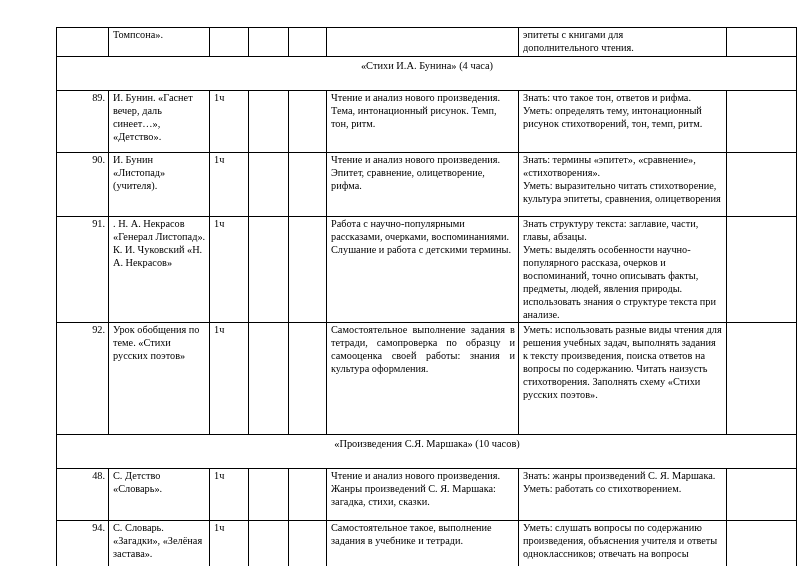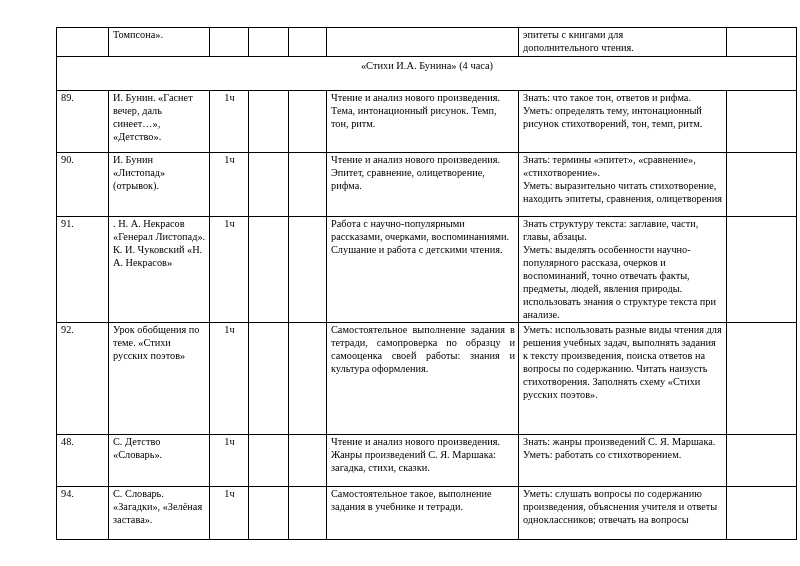--- a/index.html
+++ b/index.html
@@ -42,24 +42,24 @@
   col.c-num      { width: 52px; }
   col.c-title    { width: 101px; }
   col.c-hours    { width: 39px; }
   col.c-e1       { width: 40px; }
   col.c-e2       { width: 38px; }
   col.c-desc     { width: 192px; }
   col.c-know     { width: 208px; }
   col.c-last     { width: 70px; }
 
   td.num {
+    text-align: right;
     padding-right: 6px;
   }
   td.hours {
-    text-align: center;
   }
   td.desc { }
   td.desc-just {
     text-align: justify;
     font-size: 8.6px;
     line-height: 1.31;
   }
   td.know { }
   td.blank { }
 
@@ -122,66 +122,69 @@
         </td>
         <td class="know">
           <p class="l">Знать: что такое тон, ответов и рифма.</p>
           <p class="l">Уметь:  определять тему, интонационный рисунок стихотворений, тон, темп, ритм.</p>
         </td>
         <td class="blank"></td>
       </tr>
 
       <tr style="height: 64px;">
         <td class="num">90.</td>
-        <td>И. Бунин «Листопад» (отрывок).</td>
+        <td>И. Бунин «Листопад» (учителя).</td>
         <td class="hours">1ч</td>
         <td class="blank"></td>
         <td class="blank"></td>
         <td class="desc">
           <p class="l">Чтение и анализ нового произведения. Эпитет, сравнение, олицетворение, рифма.</p>
         </td>
         <td class="know">
-          <p class="l">Знать:  термины «эпитет», «сравнение», «стихотворение».</p>
-          <p class="l">Уметь: выразительно читать стихотворение, находить эпитеты, сравнения, олицетворения</p>
+          <p class="l">Знать:  термины «эпитет», «сравнение», «стихотворения».</p>
+          <p class="l">Уметь: выразительно читать стихотворение, культура эпитеты, сравнения, олицетворения</p>
         </td>
         <td class="blank"></td>
       </tr>
 
       <tr style="height: 97px;">
         <td class="num">91.</td>
         <td>. Н. А. Некрасов «Генерал Листопад». К. И. Чуковский «Н. А. Некрасов»</td>
         <td class="hours">1ч</td>
         <td class="blank"></td>
         <td class="blank"></td>
         <td class="desc">
           <p class="l">Работа с научно-популярными рассказами, очерками, воспоминаниями.</p>
-          <p class="l"> Слушание и работа с детскими чтения.</p>
+          <p class="l"> Слушание и работа с детскими термины.</p>
         </td>
         <td class="know">
           <p class="l">Знать структуру текста: заглавие, части, главы, абзацы.</p>
-          <p class="l">Уметь: выделять особенности научно-популярного рассказа, очерков и воспоминаний,  точно отвечать факты, предметы, людей, явления природы. использовать знания о структуре текста при анализе.</p>
+          <p class="l">Уметь: выделять особенности научно-популярного рассказа, очерков и воспоминаний,  точно описывать факты, предметы, людей, явления природы. использовать знания о структуре текста при анализе.</p>
         </td>
         <td class="blank"></td>
       </tr>
 
       <tr style="height: 112px;">
         <td class="num">92.</td>
         <td>Урок обобщения по теме. «Стихи русских поэтов»</td>
         <td class="hours">1ч</td>
         <td class="blank"></td>
         <td class="blank"></td>
         <td class="desc desc-just">
           <p class="l">Самостоятельное  выполнение  задания  в  тетради,  самопроверка  по  образцу  и  самооценка  своей  работы:  знания  и  культура оформления.</p>
         </td>
         <td class="know">
           <p class="l">Уметь: использовать  разные виды чтения для решения учебных задач, выполнять задания к тексту произведения, поиска ответов на вопросы по содержанию. Читать наизусть стихотворения.  Заполнять схему «Стихи русских поэтов».</p>
         </td>
         <td class="blank"></td>
       </tr>
 
+      <tr class="section" style="height: 19px;">
+        <td colspan="8">«Произведения С.Я. Маршака» (10 часов)</td>
+      </tr>
 
       <tr style="height: 52px;">
         <td class="num">48.</td>
         <td>С. Детство «Словарь».</td>
         <td class="hours">1ч</td>
         <td class="blank"></td>
         <td class="blank"></td>
         <td class="desc">
           <p class="l">Чтение и анализ нового произведения.</p>
           <p class="l">Жанры произведений С. Я. Маршака: загадка, стихи, сказки.</p>

